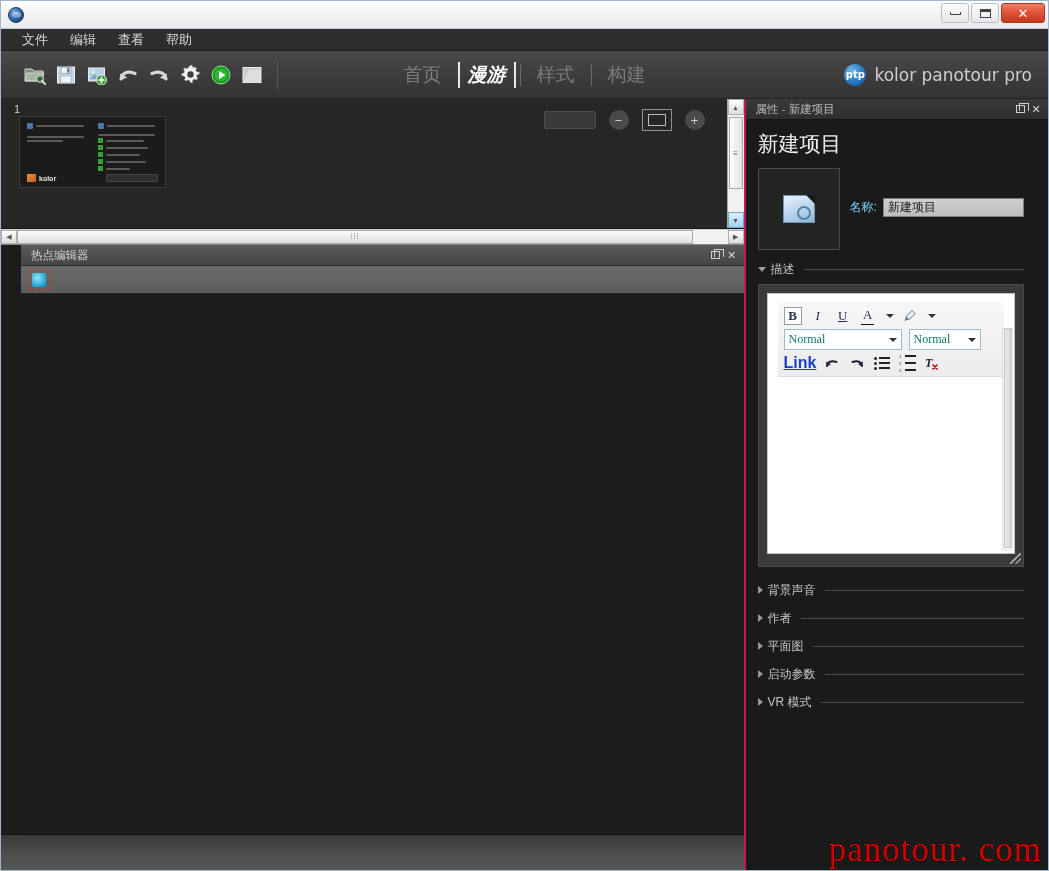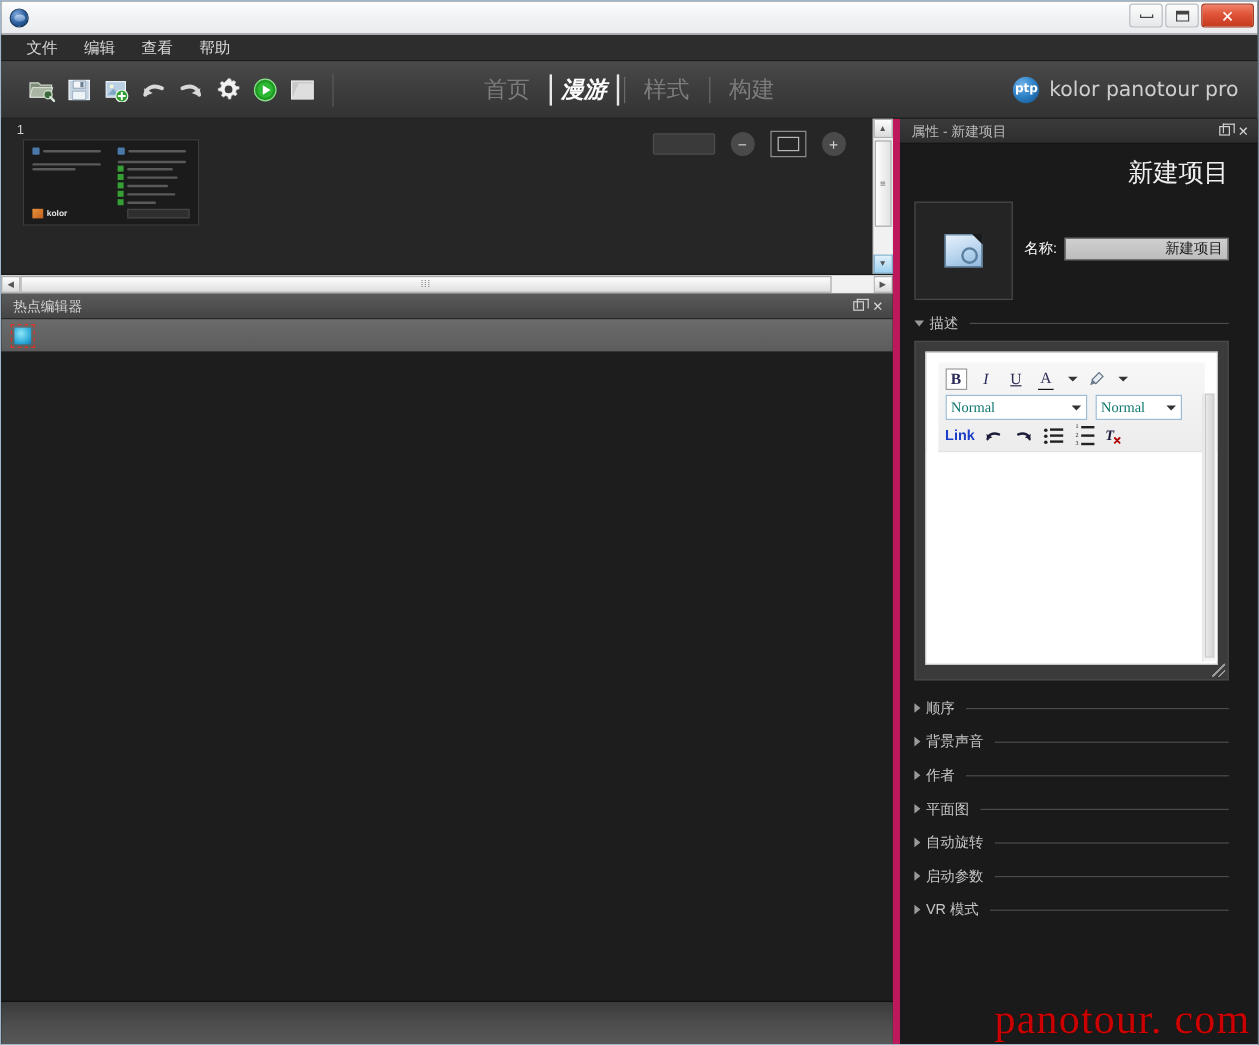--- a/index.html
+++ b/index.html
@@ -113,21 +113,21 @@
     display: flex; align-items: center; justify-content: center;
     font-family: "DejaVu Sans", sans-serif;
   }
   .brand-text { font-size: 17px; color: #cfcfcf; font-family: "DejaVu Sans", sans-serif; }
 
   
   .body-area { flex: 1; display: flex; min-height: 0; background: #1c1c1c; }
   .left-col { width: 744px; display: flex; flex-direction: column; min-width: 0; }
   .right-col {
     width: 305px; background: #1a1a1a;
-    border-left: 6px solid #be185d; display: flex; flex-direction: column; text-align: right;
+    border-left: 2px solid #be185d; display: flex; flex-direction: column;
   }
 
   
   .tour-pane {
     height: 130px; background: #262626; position: relative; flex: none;
     border-bottom: 1px solid #161616; display: flex;
   }
   .tour-canvas { flex: 1; position: relative; overflow: hidden; background: #262626; }
   .pano-index {
     position: absolute; left: 13px; top: 4px;
@@ -207,21 +207,21 @@
   .hs-track { flex: 1; background: #f1f1f1; position: relative; }
   .hs-thumb {
     position: absolute; left: 0; top: 0; bottom: 0; width: 676px;
     background: linear-gradient(180deg,#fefefe,#dedede);
     border: 1px solid #a9a9a9;
     display: flex; align-items: center; justify-content: center;
     font-size: 8px; color: #777; letter-spacing: 1px;
   }
 
   
-  .hotspot-panel { flex: 1; display: flex; flex-direction: column; min-height: 0; }
+  .hotspot-panel { flex: 1; display: flex; flex-direction: column; min-height: 0; margin-left: 20px; }
   .panel-title {
     height: 21px; flex: none;
     background: linear-gradient(180deg,#5a5a5a,#454545);
     border-bottom: 1px solid #2a2a2a;
     display: flex; align-items: center; padding: 0 4px 0 10px;
     font-size: 11.5px; color: #d5d5d5;
   }
   .panel-title .spacer { flex: 1; }
   .pt-btn {
     width: 16px; height: 16px; display: flex; align-items: center; justify-content: center;
@@ -294,21 +294,21 @@
   .thumb-icon::before {
     content:""; position:absolute; right:-1px; top:-1px;
     border-width: 0 9px 9px 0; border-style: solid;
     border-color: transparent #1a1a1a transparent transparent;
   }
   .thumb-icon::after {
     content:""; position:absolute; right:3px; bottom:2px; width:10px; height:10px;
     border:2px solid #5b7f9f; border-radius:50%;
   }
   .name-wrap { display: flex; align-items: center; gap: 6px; margin-top: 30px; flex: 1; }
-  .name-label { font-size: 12px; color: #ffffff; white-space: nowrap; }
+  .name-label { font-size: 12px; color: #7dd3fc; white-space: nowrap; }
   .name-input {
     flex: 1; height: 19px;
     background: linear-gradient(180deg,#cfcfcf,#bdbdbd);
     border: 1px solid #7d7d7d;
     font-size: 12px; color: #1a1a1a; padding: 0 4px;
     font-family: "Liberation Sans", sans-serif;
   }
 
   .section-head {
     display: flex; align-items: center; gap: 5px;
@@ -359,21 +359,21 @@
   .ed-color .bar { width: 13px; height: 3px; background: #111; margin-top: 1px; }
   .ed-select {
     height: 21px; border: 1px solid #9dbcd4; background: #fff;
     display: flex; align-items: center; padding: 0 4px;
     font-size: 12px; color: #0f766e; font-family: Liberation Serif, serif;
   }
   .ed-select.w1 { width: 118px; }
   .ed-select.w2 { width: 72px; }
   .ed-select .spacer { flex: 1; }
   .ed-link {
-    font-size: 12px; color: #1a3ec8; font-weight: bold;
+    font-size: 16px; color: #1a3ec8; text-decoration: underline; font-weight: bold;
     font-family: "Liberation Sans", sans-serif;
   }
   .ed-list { display: flex; flex-direction: column; gap: 2px; }
   .ed-list-line { display: flex; align-items: center; gap: 2px; }
   .ed-list-dot { width: 3px; height: 3px; background: #222; border-radius: 50%; }
   .ed-list-num { font-size: 5px; color: #222; width: 4px; }
   .ed-list-bar { width: 11px; height: 2px; background: #222; }
   .ed-area { flex: 1; background: #fff; }
   .ed-vscroll {
     position: absolute; right: 1px; top: 34px; bottom: 2px; width: 11px;
@@ -713,45 +713,35 @@
             <div class="ed-vscroll">
               <div class="ed-vthumb"></div>
             </div>
           </div>
           <div class="resize-grip"></div>
         </div>
 
         <div class="prop-sections">
           <div class="section-head">
             <span class="sec-arrow"></span>
-            <span>顺序</span>
-            <span class="sec-rule"></span>
-          </div>
-          <div class="section-head">
-            <span class="sec-arrow"></span>
             <span>背景声音</span>
             <span class="sec-rule"></span>
           </div>
           <div class="section-head">
             <span class="sec-arrow"></span>
             <span>作者</span>
             <span class="sec-rule"></span>
           </div>
           <div class="section-head">
             <span class="sec-arrow"></span>
             <span>平面图</span>
             <span class="sec-rule"></span>
           </div>
           <div class="section-head">
             <span class="sec-arrow"></span>
-            <span>自动旋转</span>
-            <span class="sec-rule"></span>
-          </div>
-          <div class="section-head">
-            <span class="sec-arrow"></span>
             <span>启动参数</span>
             <span class="sec-rule"></span>
           </div>
           <div class="section-head">
             <span class="sec-arrow"></span>
             <span>VR 模式</span>
             <span class="sec-rule"></span>
           </div>
         </div>
       </div>

